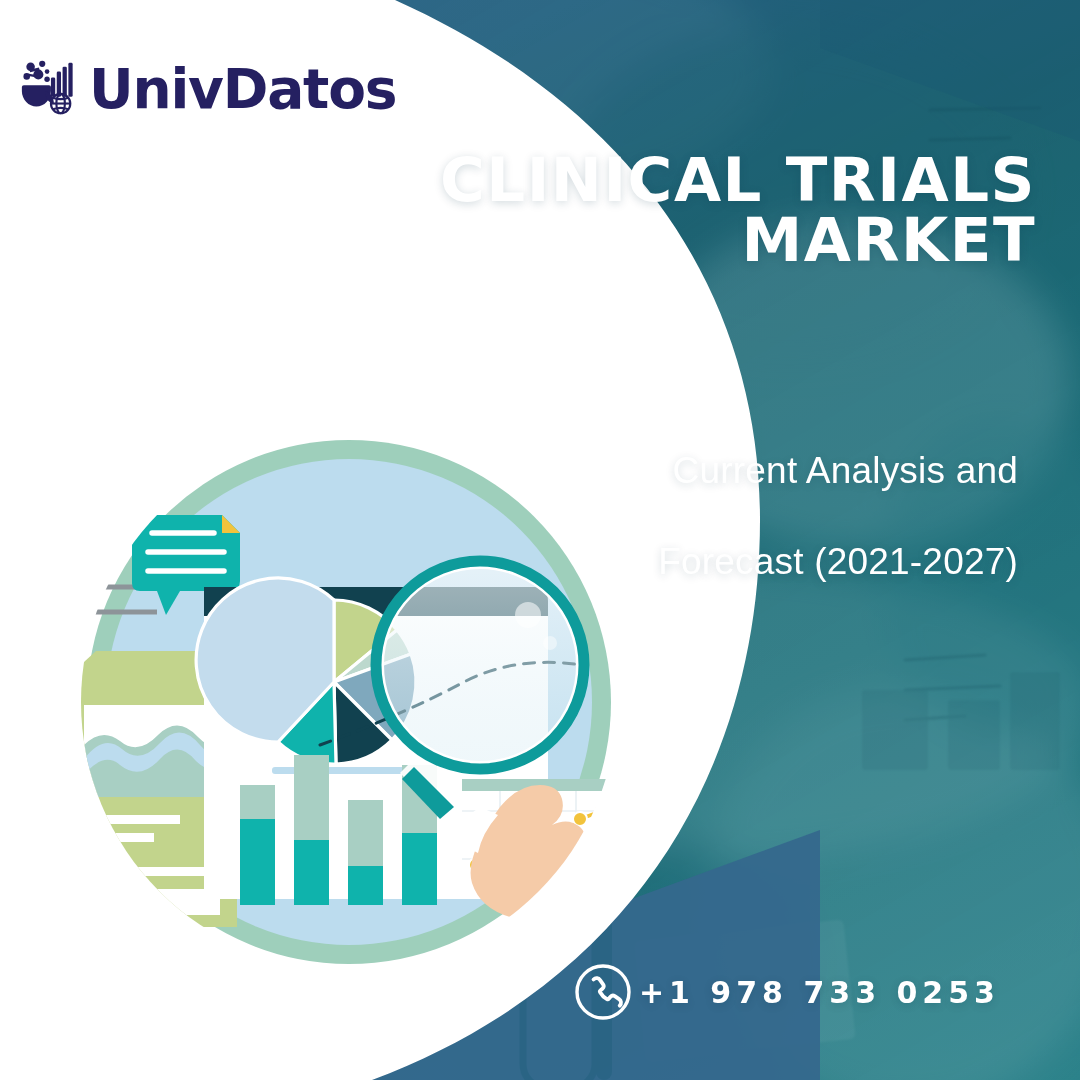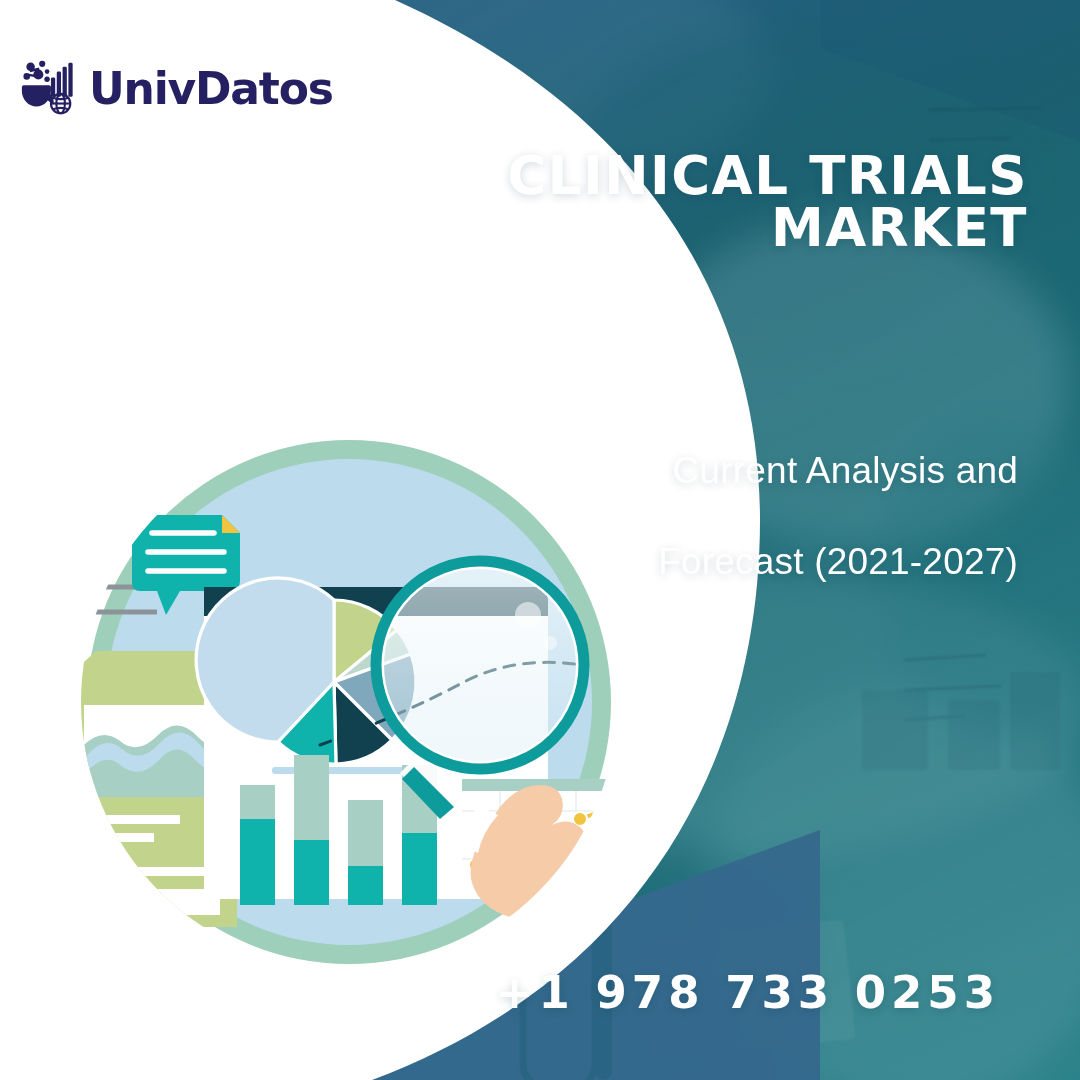--- a/index.html
+++ b/index.html
@@ -38,54 +38,54 @@
     opacity:.95;
   }
   .dark-wedge2{
     position:absolute;left:820px;top:0px;width:300px;height:300px;
     background:rgba(26,86,114,.28);
     clip-path: polygon(0 0, 100% 0, 100% 52%, 0 16%);
   }
 
   
   .title{
-    position:absolute;right:52px;top:150px;width:620px;
+    position:absolute;right:44px;top:150px;width:620px;
     text-align:right;color:#ffffff;
     font-family:"DejaVu Sans","Liberation Sans",sans-serif;
-    font-weight:bold;font-size:53px;line-height:.98;
+    font-weight:bold;font-size:61px;line-height:.98;
     letter-spacing:1.5px;
     text-shadow:0 2px 10px rgba(0,50,70,.18);
   }
   .title .l2{display:block;}
 
   .subtitle{
     position:absolute;right:62px;top:447px;width:560px;
     text-align:right;color:#ffffff;
     font-weight:normal;font-size:37px;line-height:1.28;
     letter-spacing:.2px;
     text-shadow:0 2px 8px rgba(0,50,70,.18);
   }
   .subtitle .s2{display:block;margin-top:44px;}
 
   
   .phone-row{
     position:absolute;right:80px;top:962px;display:flex;align-items:center;gap:6px;
   }
   .phone-badge{width:60px;height:60px;flex:0 0 auto;}
   .phone-num{
-    color:#fff;font-weight:bold;font-size:45px;letter-spacing:5px;
+    color:#fff;font-weight:bold;font-size:30px;letter-spacing:5px;
     font-family:"DejaVu Sans","Liberation Sans",sans-serif;
     text-shadow:0 2px 8px rgba(0,50,70,.2);
   }
 
   
   .logo{position:absolute;left:18px;top:58px;display:flex;align-items:center;gap:9px;}
   .logo-mark{width:62px;height:62px;flex:0 0 auto;}
   .logo-word{
-    color:#252061;font-weight:bold;font-size:44px;letter-spacing:-1.2px;
+    color:#252061;font-weight:bold;font-size:55px;letter-spacing:-1.2px;
     font-family:"DejaVu Sans","Liberation Sans",sans-serif;line-height:1;
   }
 
   
   .illus{position:absolute;left:62px;top:415px;width:575px;height:575px;}
 
   
   .abs{position:absolute;}
 </style>
 </head>

